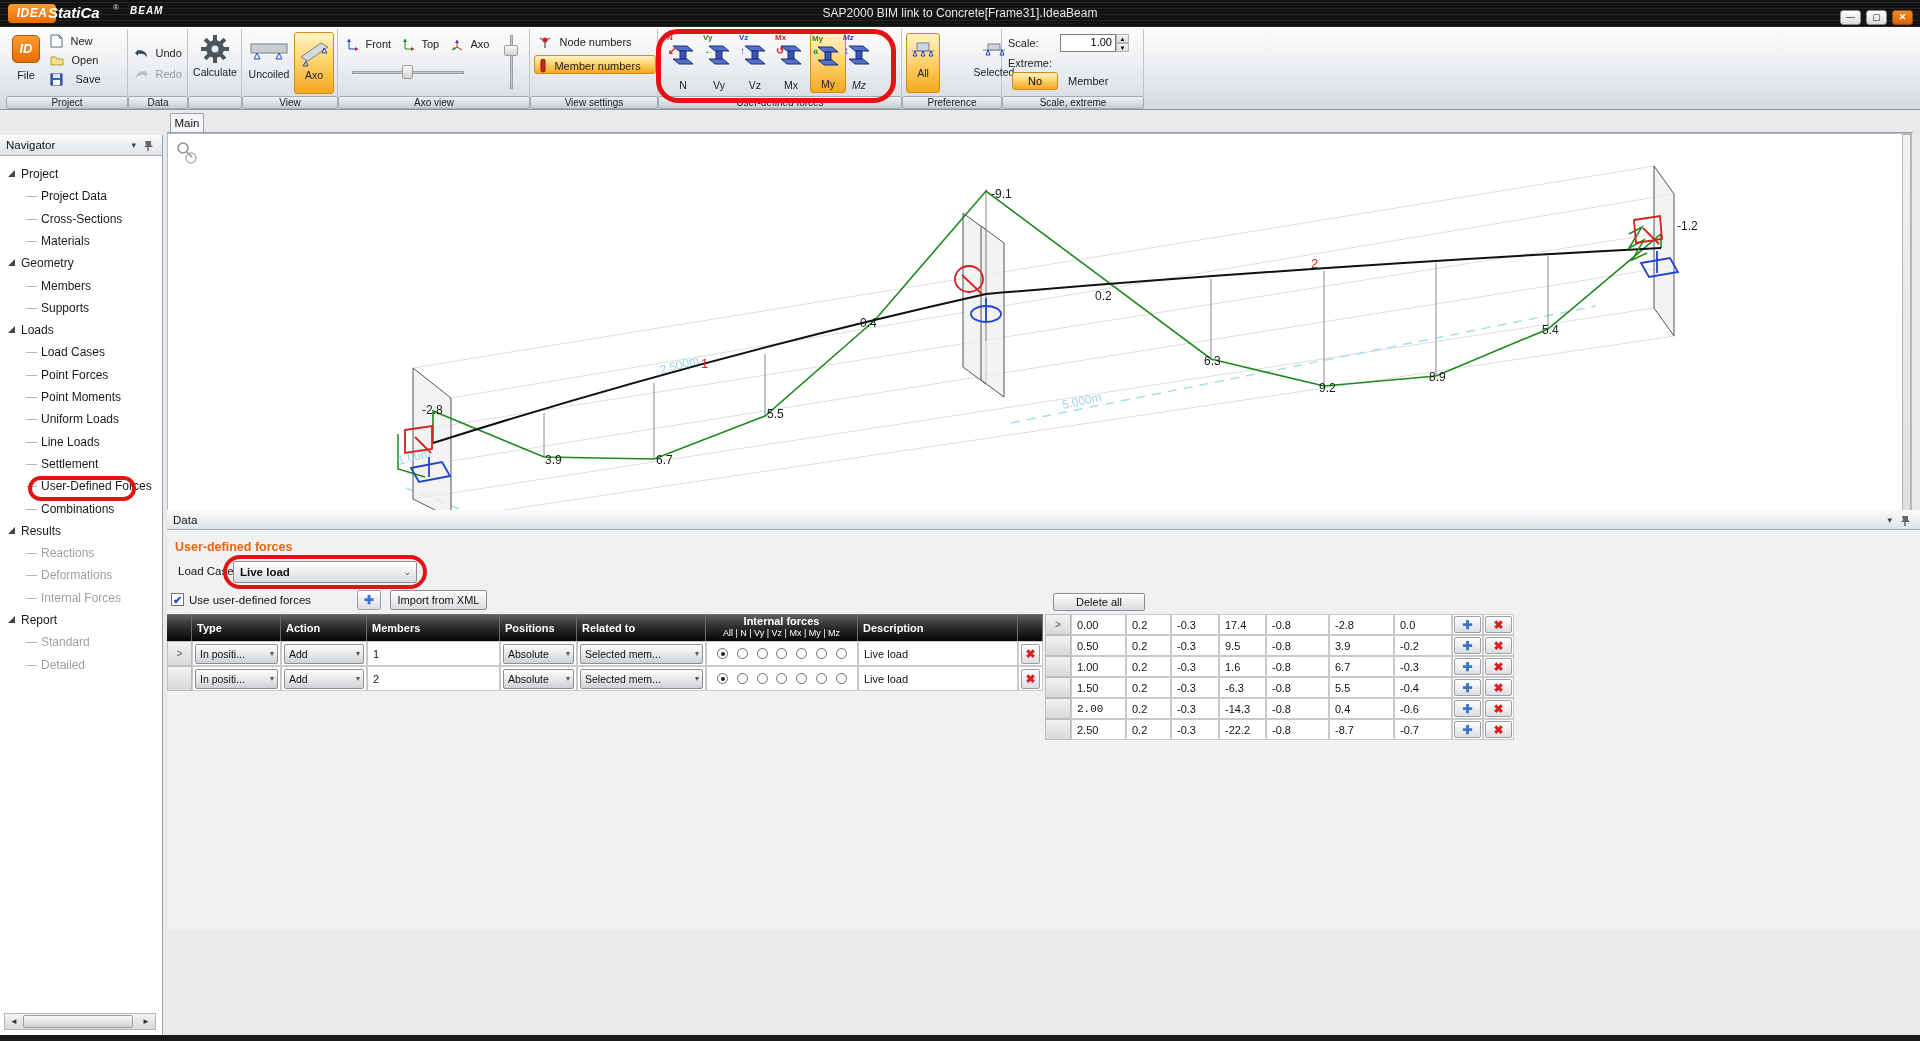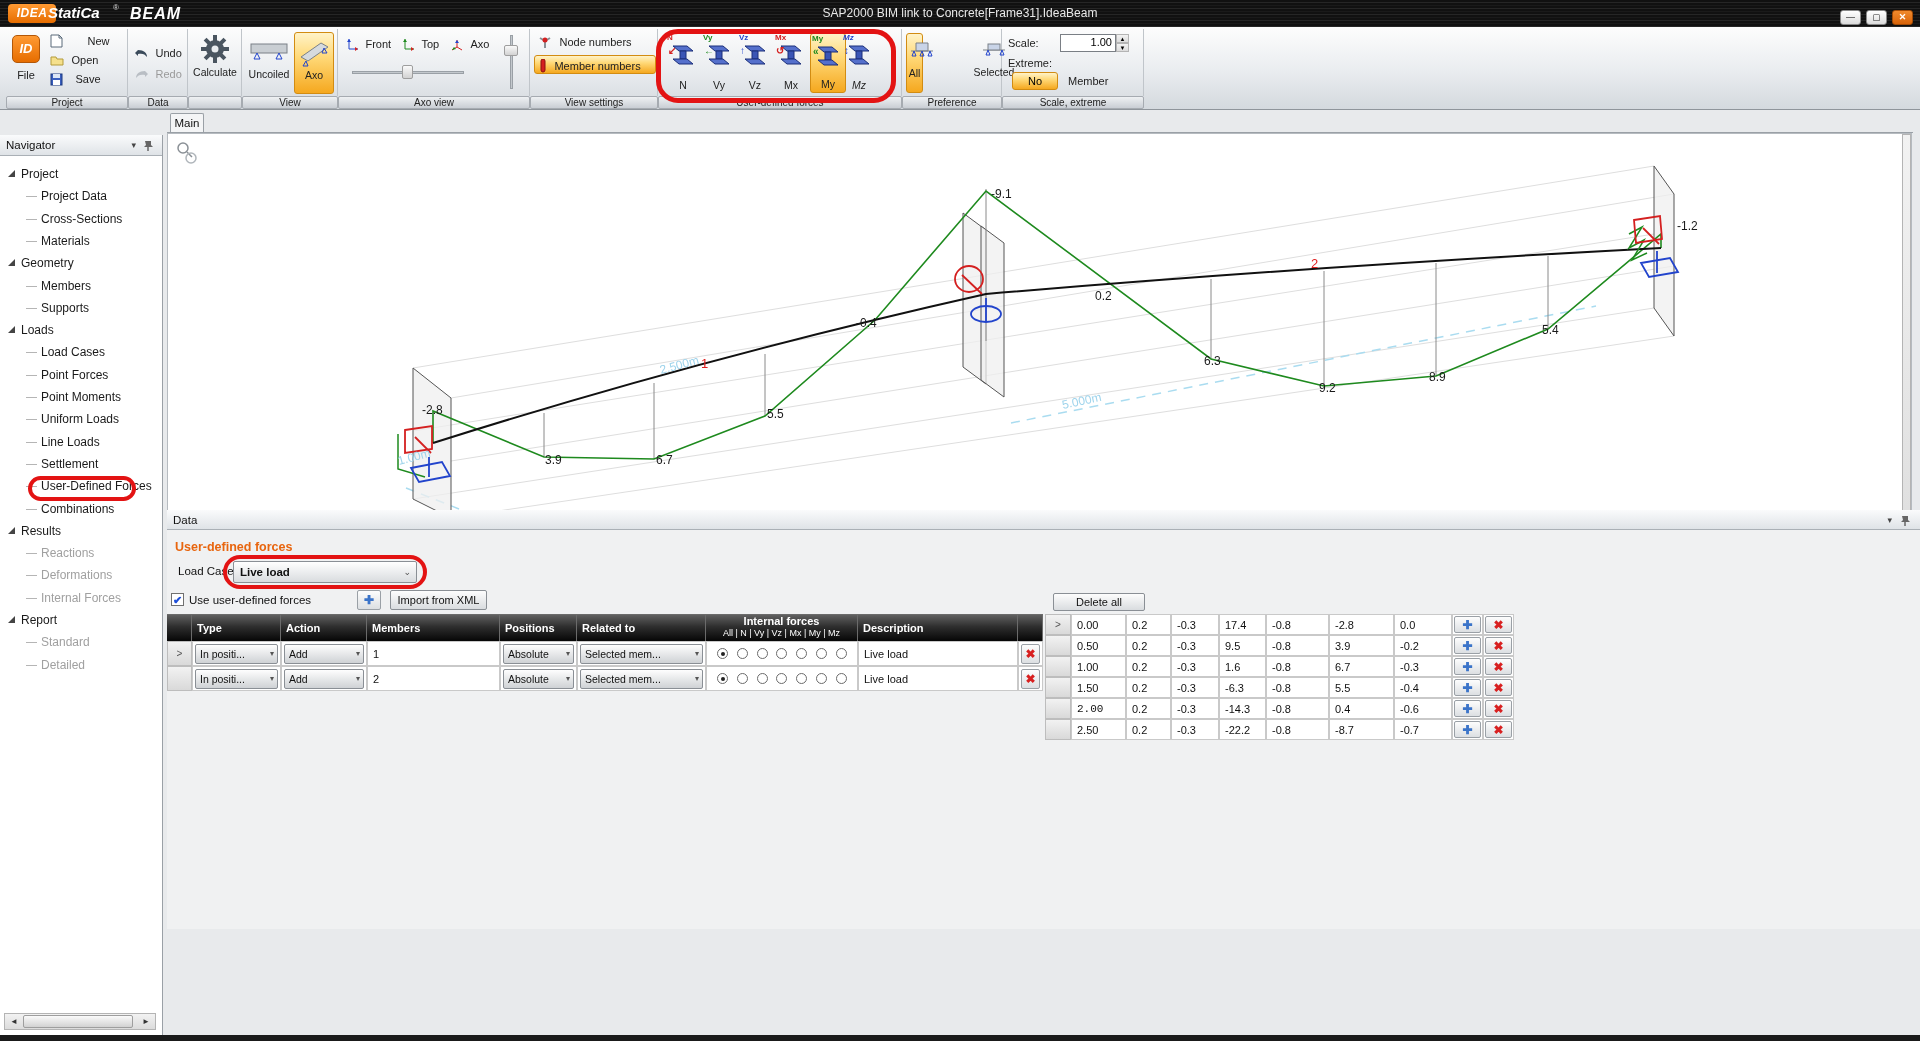--- a/index.html
+++ b/index.html
@@ -7,21 +7,21 @@
     font-family:"Liberation Sans", sans-serif; }
   .ab { position:absolute; }
   
   #titlebar { left:0; top:0; width:1920px; height:27px;
     background:#111 repeating-linear-gradient(0deg, rgba(255,255,255,.09) 0 1px, rgba(0,0,0,0) 1px 3px, rgba(255,255,255,.04) 3px 4px, rgba(0,0,0,0) 4px 6px); }
   .logoBox { left:8px; top:4px; width:48px; height:19px; background:linear-gradient(#ff9a33,#e66d00);
     border-radius:4px; color:#fff; font-style:italic; font-weight:bold; font-size:12px;
     text-align:center; line-height:19px; letter-spacing:.5px; }
   .logoTxt { left:48px; top:4px; color:#fff; font-weight:bold; font-style:italic; font-size:15px; }
   .logoReg { left:113px; top:3px; color:#ddd; font-size:8px; }
-  .prodTxt { left:130px; top:5px; color:#fff; font-weight:bold; font-style:italic; font-size:16px; letter-spacing:1px; }
+  .prodTxt { left:130px; top:5px; color:#fff; font-weight:bold; font-style:italic; font-size:10px; letter-spacing:1px; }
   .winTitle { left:0; top:6px; width:1920px; text-align:center; color:#e8e8e8; font-size:12px; }
   .winBtn { top:10px; width:21px; height:15px; border-radius:3px; background:linear-gradient(#fff,#dcdcdc);
     border:1px solid #888; color:#222; font-size:9px; text-align:center; line-height:13px; }
   .winBtn.close { background:linear-gradient(#f08a2d,#d9640a); color:#fff; border-color:#a34b05; font-weight:bold; }
   
   #ribbon { left:0; top:27px; width:1920px; height:83px;
     background:linear-gradient(#fdfdfd,#e9ecef 55%,#d4d9de); border-bottom:1px solid #8f959b; }
   .rGroup { top:2px; height:67px; border-right:1px solid #c0c5ca; }
   .rLabel { top:69px; height:13px; background:linear-gradient(#eff1f3,#c9ced4);
     border:1px solid #a6abb1; border-radius:2px; font-size:10px; color:#222; text-align:center; line-height:11px; }
@@ -98,21 +98,21 @@
   <div class="ab rGroup" style="left:6px;width:122px;">
     <div class="ab rBtn" style="left:4px;top:4px;width:32px;height:60px;">
       <div class="ab" style="left:2px;top:2px;width:28px;height:28px;background:linear-gradient(#ff9a33,#e66d00);border:1px solid #b35707;border-radius:5px;color:#fff;font-style:italic;font-weight:bold;font-size:13px;line-height:26px;">ID</div>
       <div class="ab" style="left:0;top:36px;width:32px;">File</div>
     </div>
     <div class="ab" style="left:44px;top:5px;">
       <svg width="13" height="14">
           <path d="M1 1h8l3 3v9H1z" fill="#fff" stroke="#5a6b7a"></path>
           <path d="M9 1v3h3" fill="none" stroke="#5a6b7a"></path>
         </svg>
-      <span class="smallTxt" style="vertical-align:3px;margin-left:20px;">New</span>
+      <span class="smallTxt" style="vertical-align:3px;margin-left:3px;">New</span>
     </div>
     <div class="ab" style="left:44px;top:24px;">
       <svg width="14" height="13">
           <path d="M1 3h5l1 2h6v6H1z" fill="#f5e08c" stroke="#b39b3a"></path>
         </svg>
       <span class="smallTxt" style="vertical-align:3px;margin-left:3px;">Open</span>
     </div>
     <div class="ab" style="left:44px;top:43px;">
       <svg width="13" height="13">
           <rect x="1" y="1" width="11" height="11" fill="#3a5fbf" stroke="#1d3a80"></rect>
@@ -291,21 +291,21 @@
       <svg width="26" height="26" style="margin-top:8px;">
           <polygon points="3,5 17,5 23,10 9,10" fill="#5570cc" stroke="#1b2f7a"></polygon>
           <polygon points="10,10 16,10 16,18 10,18" fill="#3a55b5" stroke="#1b2f7a"></polygon>
           <polygon points="3,18 17,18 23,23 9,23" fill="#5570cc" stroke="#1b2f7a"></polygon>
         </svg>
       <span class="forceLbl">Mz</span>
     </div>
   </div>
 
   <div class="ab rGroup" style="left:902px;width:100px;">
-    <div class="ab rBtn sel" style="left:4px;top:4px;width:17px;height:60px;">
+    <div class="ab rBtn sel" style="left:4px;top:4px;width:34px;height:60px;">
       <svg width="30" height="26" style="margin-top:5px;">
         <path d="M4 12h22M9 4h12v8H9z" fill="#c9d4e8" stroke="#7a8087"></path>
         <path d="M7 12l-2 5h4zM15 12l-2 5h4zM23 12l-2 5h4z" fill="none" stroke="#2244cc"></path>
       </svg>
       <div style="font-size:10.5px;">All</div>
     </div>
     <div class="ab rBtn" style="left:40px;top:4px;width:56px;height:60px;margin-left:24px;">
       <svg width="30" height="26" style="margin-top:5px;">
         <path d="M4 12h22" stroke="#7a8087"></path>
           <rect x="9" y="6" width="12" height="6" fill="#c9d4e8" stroke="#7a8087"></rect>

